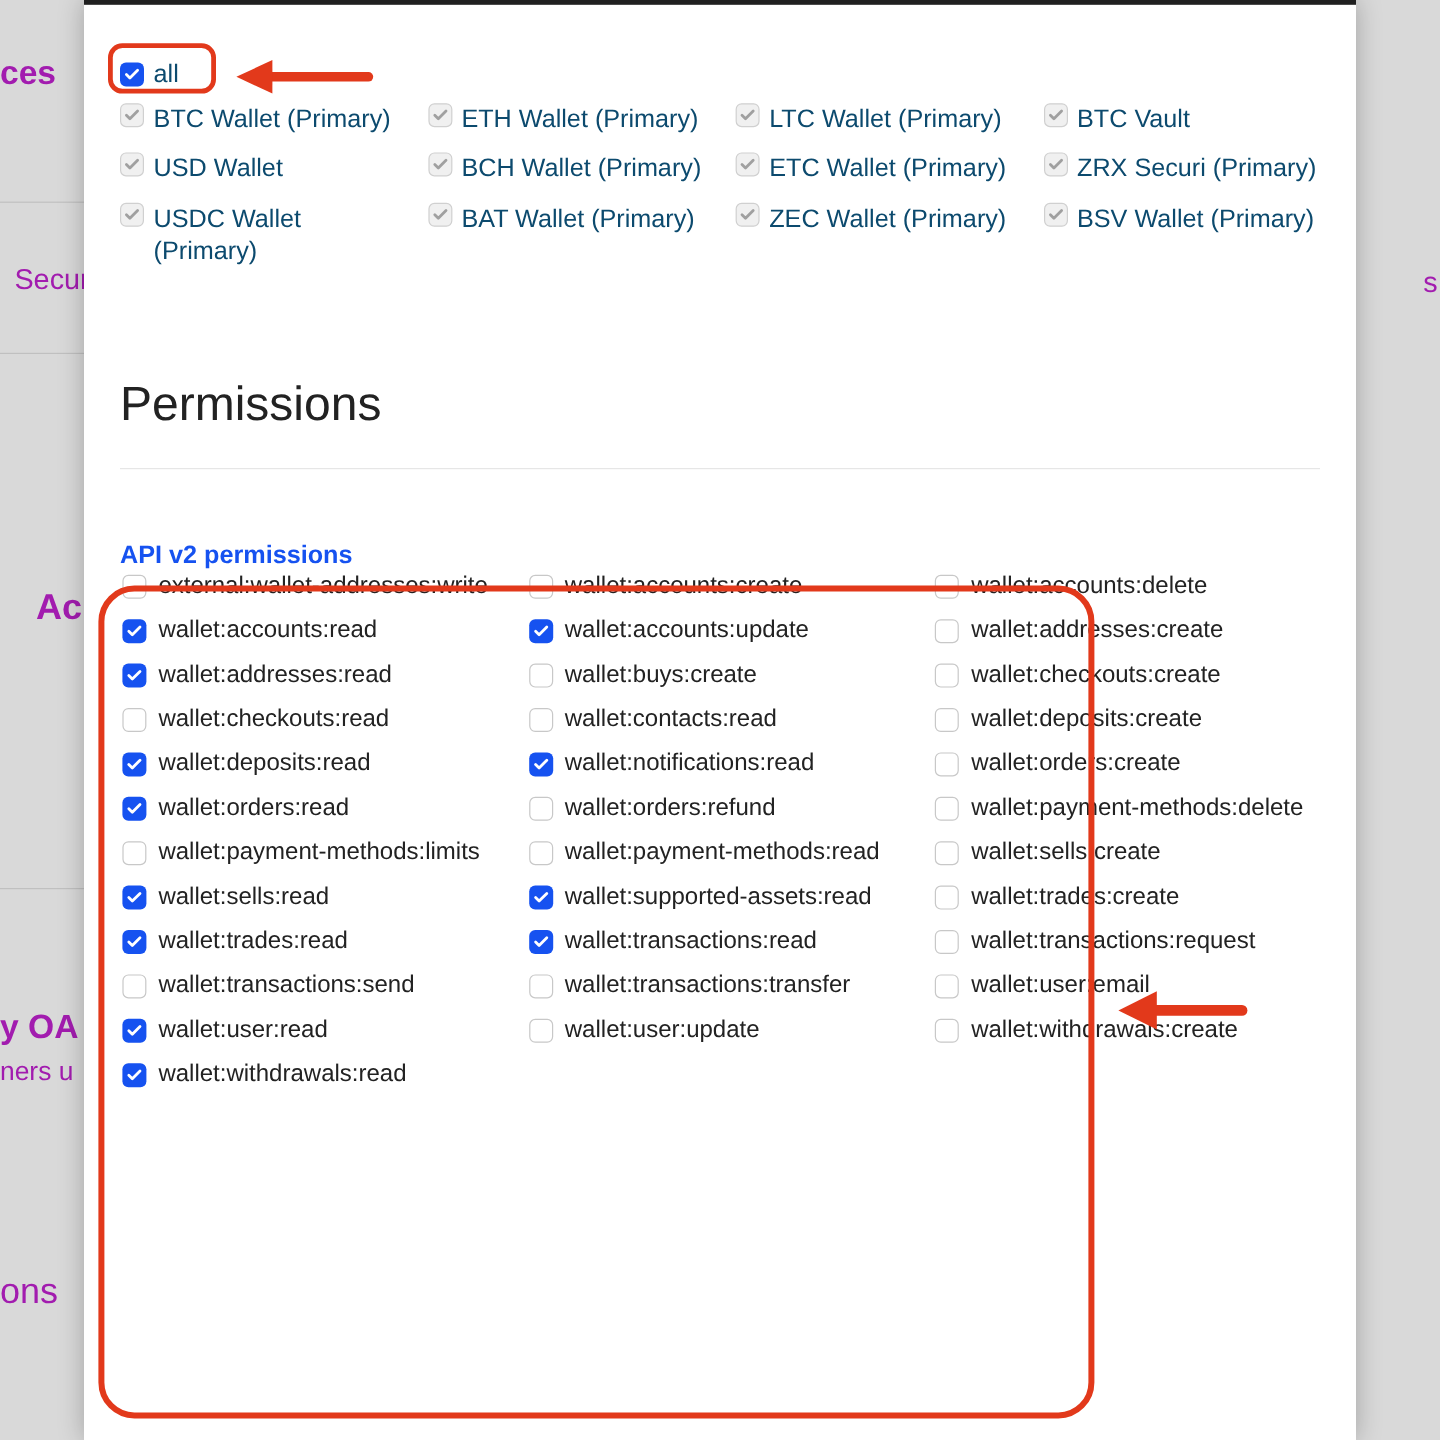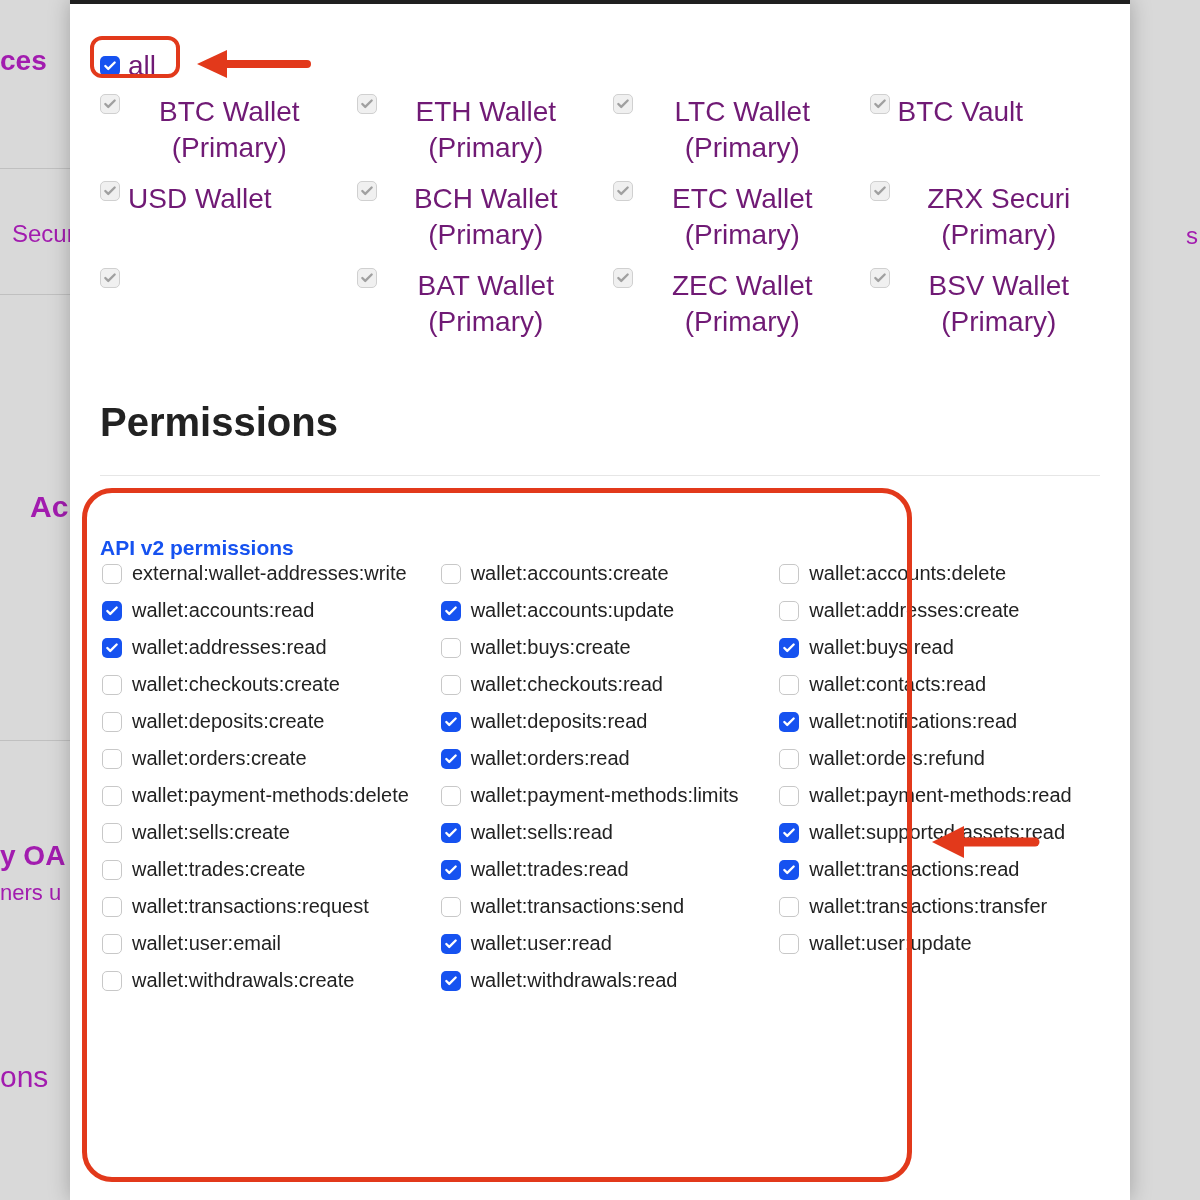--- a/index.html
+++ b/index.html
@@ -56,42 +56,41 @@
     justify-content: center;
     flex: 0 0 20px;
   }
   .cb svg { width: 14px; height: 14px; display:block; }
   .cb.blue { background: #1652f0; }
   .cb.blue svg path { stroke: #fff; }
   .cb.grey { background: #f0f0f0; border: 1px solid #d0d0d0; }
   .cb.grey svg path { stroke: #a0a0a0; }
   .cb.empty { background: #fff; border: 1.5px solid #c8c8c8; }
   .wl-label {
-    font-size: 28px;
-    color: #701a75;
-    text-align: center;
+    font-size: 21px;
+    color: #0c4a6e;
   }
   .wallet-grid {
     display: grid;
     grid-template-columns: repeat(4, 1fr);
     gap: 14px 26px;
   }
   .wallet-item {
     display: flex;
     align-items: flex-start;
     gap: 8px;
     font-size: 21px;
     color: #222;
   }
   .wallet-item .wl-label { line-height: 1.3; }
   h2.permissions-title {
     font-size: 40px;
-    font-weight: 700;
+    font-weight: 400;
     color: #222;
-    margin-top: 60px;
+    margin-top: 92px;
     padding-bottom: 30px;
     border-bottom: 1px solid #e6e6e6;
   }
   .section-sub {
     font-size: 21px;
     font-weight: 700;
     color: #1652f0;
     margin-top: 60px;
   }
   .perm-grid {
@@ -239,20 +238,21 @@
             </svg>
           </span>
           <span class="wl-label">ZRX Securi (Primary)</span>
         </div>
         <div class="wallet-item">
           <span class="cb grey">
             <svg viewBox="0 0 24 24" fill="none">
               <path d="M4 12l5 5L20 6" stroke-width="4" stroke-linecap="round" stroke-linejoin="round"></path>
             </svg>
           </span>
+          <span class="wl-label">USDC Wallet (Primary)</span>
         </div>
         <div class="wallet-item">
           <span class="cb grey">
             <svg viewBox="0 0 24 24" fill="none">
               <path d="M4 12l5 5L20 6" stroke-width="4" stroke-linecap="round" stroke-linejoin="round"></path>
             </svg>
           </span>
           <span class="wl-label">BAT Wallet (Primary)</span>
         </div>
         <div class="wallet-item">
@@ -315,28 +315,20 @@
         <span class="cb blue">
           <svg viewBox="0 0 24 24" fill="none">
             <path d="M4 12l5 5L20 6" stroke-width="4" stroke-linecap="round" stroke-linejoin="round"></path>
           </svg>
         </span>
         <span>wallet:addresses:read</span>
       </div>
       <div class="perm-item">
         <span class="cb empty"></span>
         <span>wallet:buys:create</span>
-      </div>
-      <div class="perm-item">
-        <span class="cb blue">
-          <svg viewBox="0 0 24 24" fill="none">
-            <path d="M4 12l5 5L20 6" stroke-width="4" stroke-linecap="round" stroke-linejoin="round"></path>
-          </svg>
-        </span>
-        <span>wallet:buys:read</span>
       </div>
       <div class="perm-item">
         <span class="cb empty"></span>
         <span>wallet:checkouts:create</span>
       </div>
       <div class="perm-item">
         <span class="cb empty"></span>
         <span>wallet:checkouts:read</span>
       </div>
       <div class="perm-item">

